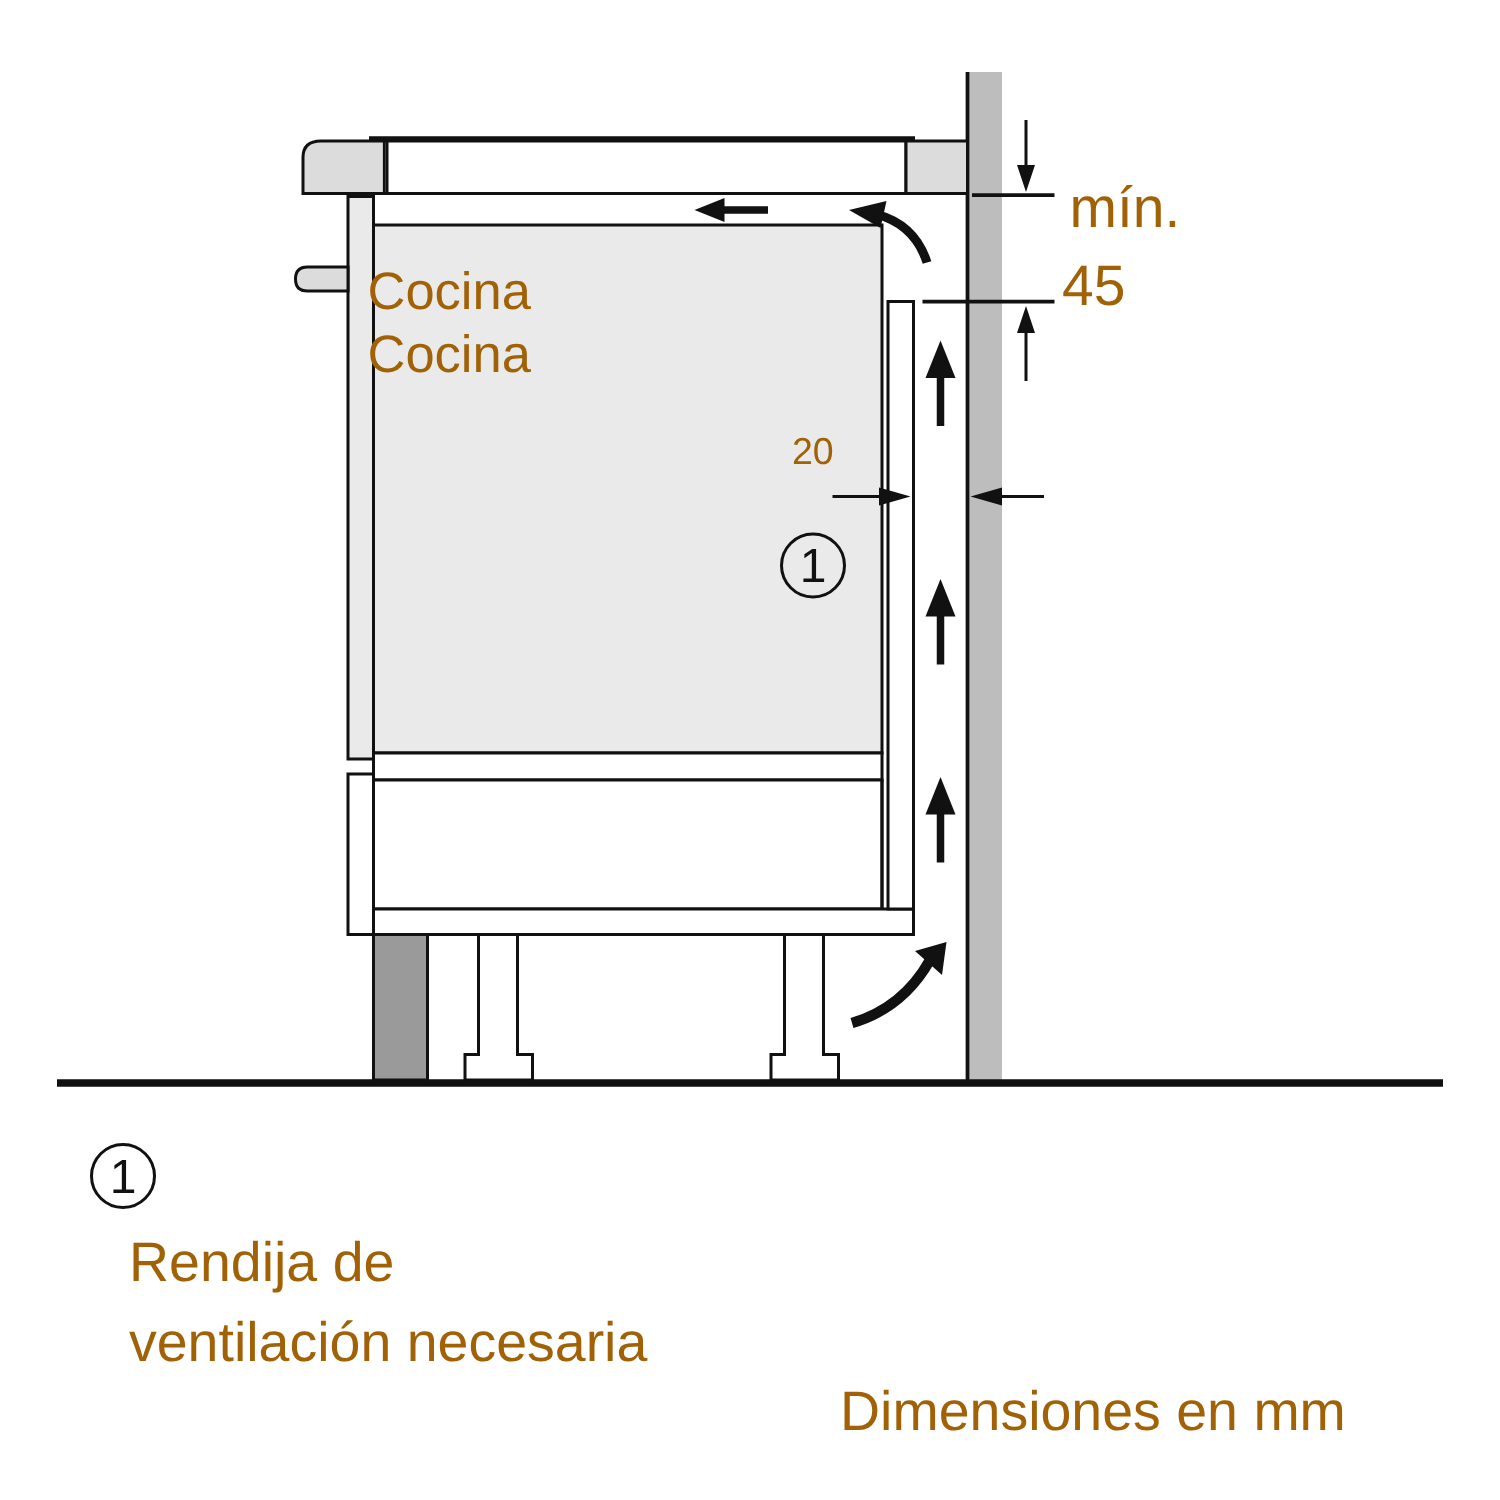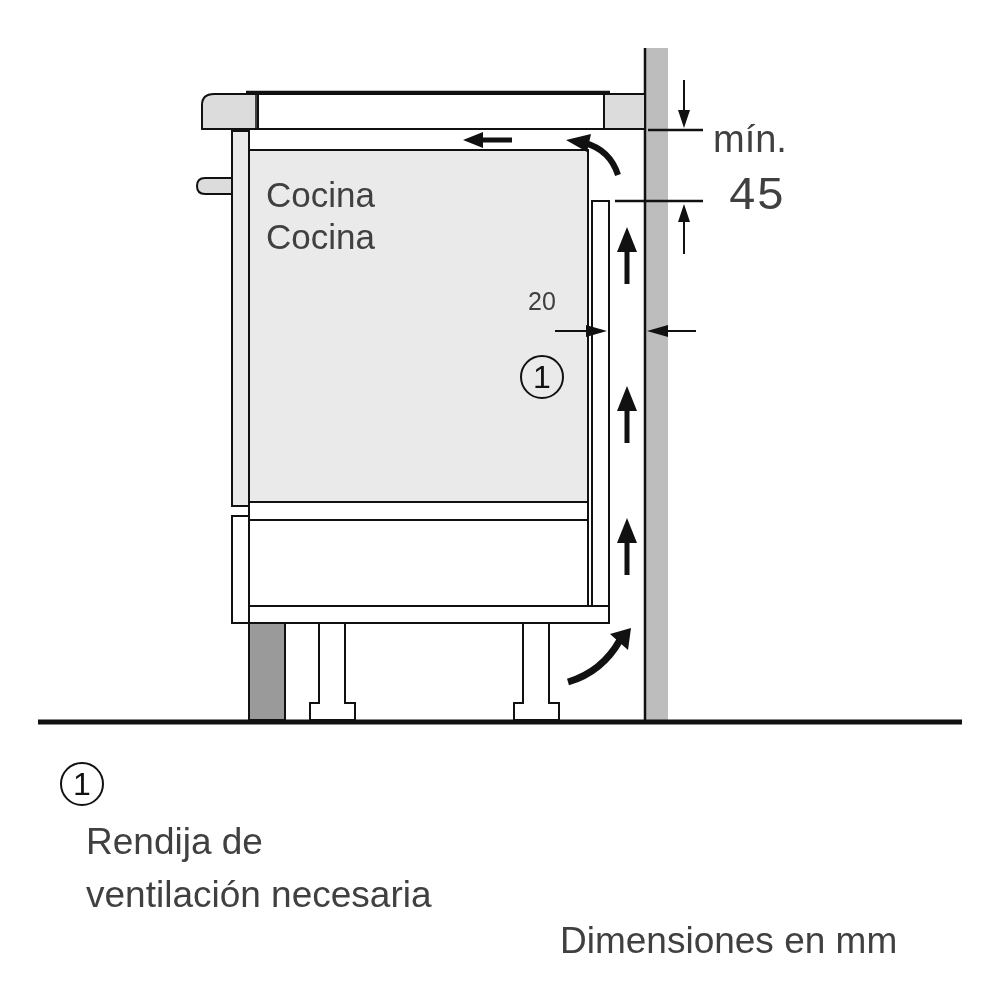--- a/index.html
+++ b/index.html
@@ -1,23 +1,23 @@
 <!DOCTYPE html>
 <html><head>
 <meta charset="utf-8">
 <style>
   html, body { margin: 0; padding: 0; background: #ffffff; }
   body { width: 1000px; height: 1000px; position: relative; overflow: hidden; font-family: "Liberation Sans", sans-serif; }
   #diagram { position: absolute; left: 0; top: 0; width: 1000px; height: 1000px; }
-  .lbl { position: absolute; color: #404040; font-family: "Liberation Sans", sans-serif; white-space: nowrap; }
-  .oven-label { left: 266px; top: 174px; font-size: 35px; line-height: 41.5px; }
+  .lbl { position: absolute; color: #a16207; font-family: "Liberation Sans", sans-serif; white-space: nowrap; }
+  .oven-label { left: 245px; top: 174px; font-size: 35px; line-height: 41.5px; }
   .oven-label div { display: block; }
   .dim-20 { left: 528px; top: 287px; font-size: 25px; }
   .dim-min { left: 713px; top: 118px; font-size: 38px; }
-  .dim-45 { left: 728px; top: 170px; font-size: 47px; font-family: Liberation Mono, monospace; }
+  .dim-45 { left: 708px; top: 170px; font-size: 38px; }
   .callout { position: absolute; width: 44px; height: 44px; border: 2px solid #111; border-radius: 50%; box-sizing: border-box; display: flex; align-items: center; justify-content: center; font-size: 32px; color: #111; font-family: "Liberation Sans", sans-serif; }
   .callout-diagram { left: 520px; top: 355px; background: transparent; }
   .callout-legend { left: 60px; top: 762px; }
   .legend-text { left: 60px; top: 815px; font-size: 37px; line-height: 53px; margin-left: 26px; }
   .legend-text div { display: block; }
   .units { left: 548px; top: 920px; font-size: 37px; margin-left: 12px; }
 </style>
 </head>
 <body>
 

